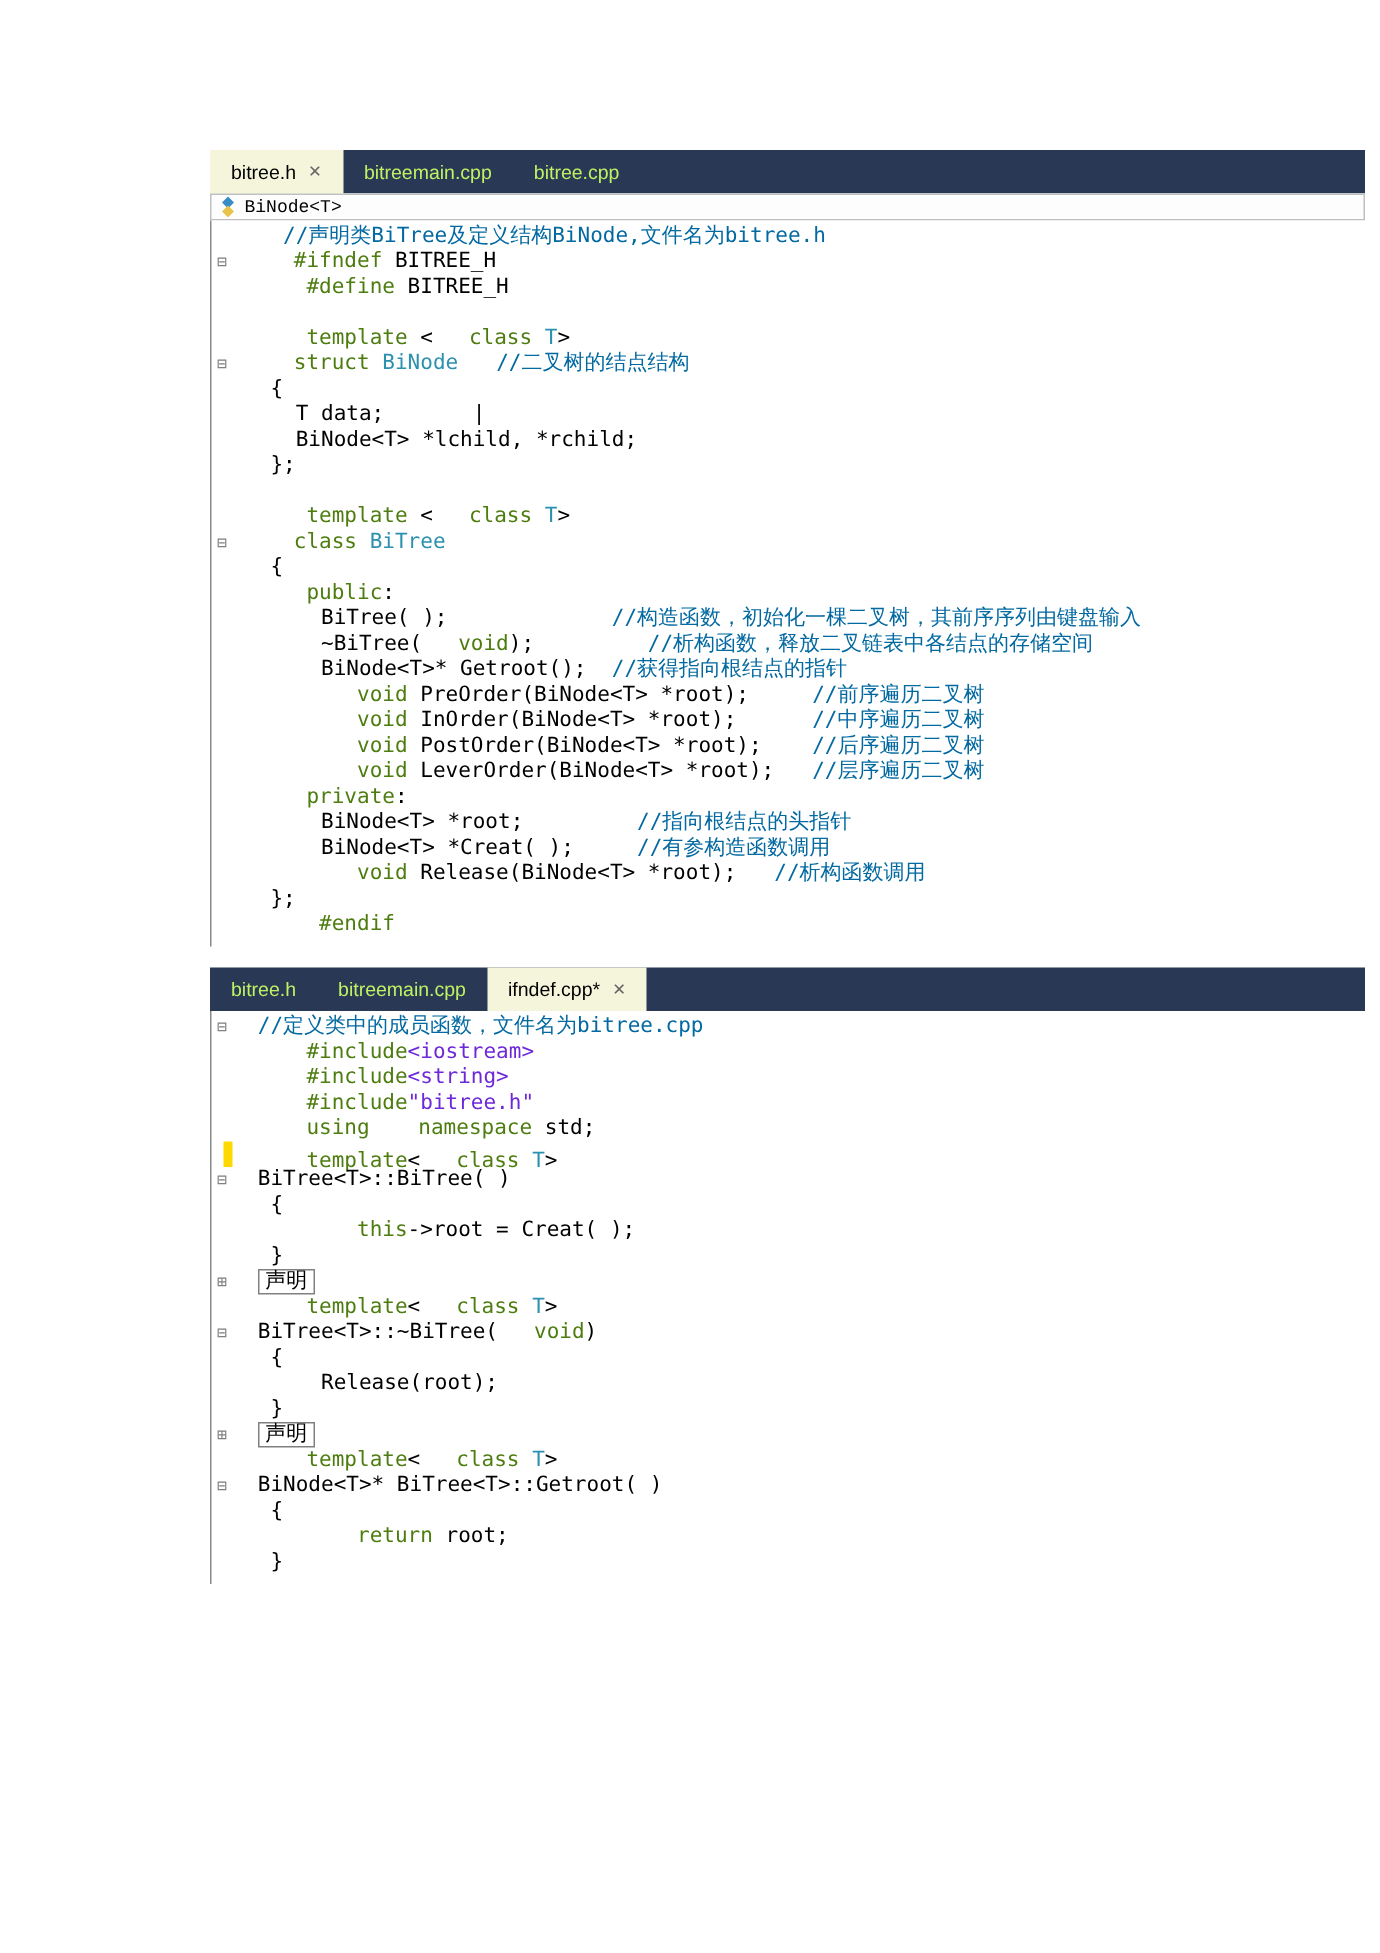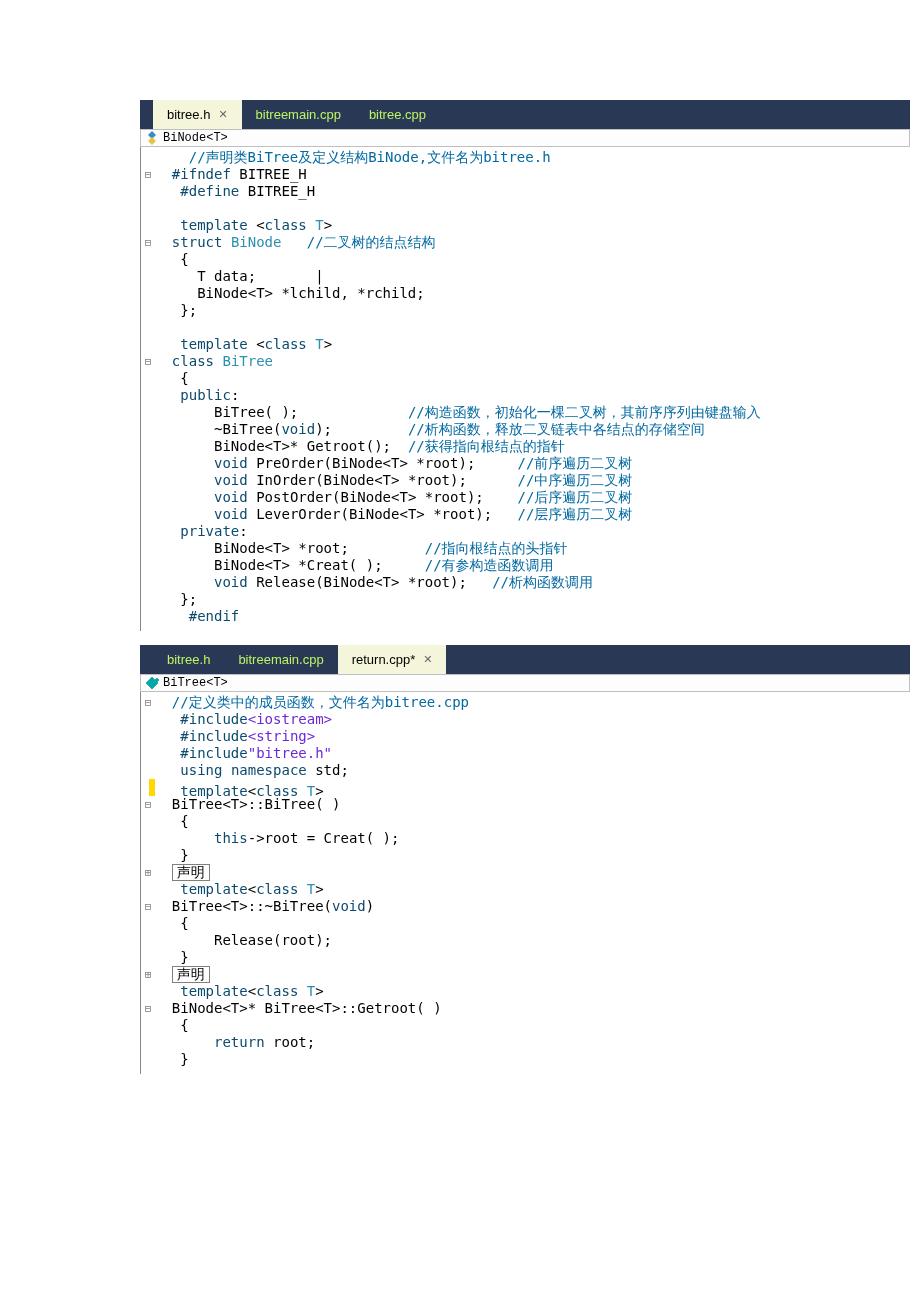--- a/index.html
+++ b/index.html
@@ -1,29 +1,29 @@
 <!DOCTYPE html>
 <html><head>
 <meta charset="utf-8">
 <style>
 * { margin: 0; padding: 0; box-sizing: border-box; }
 body { background: #fff; font-family: "NSimSun", "宋体", monospace; font-size: 14px; }
 .editor-window { background: #fff; margin: 100px 0 0 140px; width: 770px; }
-.tabbar { display: flex; background: #293955; height: 29px; align-items: stretch; padding-left: 13px; }
+.tabbar { display: flex; background: #293955; height: 29px; align-items: stretch; }
 .tab { display: flex; align-items: center; padding: 0 14px; color: #bef264; font-family: Tahoma, sans-serif; font-size: 13px; cursor: pointer; }
 .tab.active { background: #f5f5dc; color: #000; }
 .tab .closex { margin-left: 8px; color: #666; font-size: 11px; }
 .navbar { display: flex; align-items: center; background: #fdfdfd; border: 1px solid #bfbfbf; height: 18px; padding: 0 4px; font-family: Liberation Mono, monospace; font-size: 12px; gap: 4px; }
 .nav-icon { width: 14px; height: 14px; display: inline-flex; align-items: center; justify-content: center; }
 .code-area { display: flex; background: #fff; border-left: 1px solid #888; }
 .code { flex: 1; padding: 2px 0 6px 0; white-space: pre; font-family: "NSimSun", "宋体", monospace; line-height: 17px; overflow: hidden; }
 .line { display: flex; height: 17px; }
 .fold { width: 14px; text-align: center; color: #808080; font-size: 11px; line-height: 17px; user-select: none; font-family: monospace; }
 .txt { flex: 1; }
-.kw { color: #0c4a6e; }
+.kw { color: #4d7c0f; margin-left: 24px; }
 .cm { color: #0369a1; }
 .str { color: #6d28d9; }
 .cls { color: #2b91af; }
 .boxed { border: 1px solid #808080; padding: 0 4px; display: inline-block; line-height: 15px; height: 17px; }
 .mark-yellow { background: #ffd800; display: inline-block; width: 6px; height: 17px; margin-left: -6px; }
 .second-window { margin-top: 14px; }
 </style>
 </head>
 <body>
 
@@ -56,28 +56,20 @@
 
 <div class="editor-window second-window">
   <div class="tabbar" id="tabbar2">
       <div class="tab">
         <span>bitree.h</span>
       </div>
       <div class="tab">
         <span>bitreemain.cpp</span>
       </div>
       <div class="tab active">
-        <span>return.cpp*</span>
+        <span>ifndef.cpp*</span>
         <span class="closex">✕</span>
       </div>
     </div>
-  <div class="navbar">
-    <span class="nav-icon">
-      <svg width="14" height="14">
-          <path d="M1 7 L7 1 L10 4 L12 2 L14 4 L12 6 L13 7 L7 13 Z" fill="#0aa" stroke="#077" stroke-width="0.5"></path>
-        </svg>
-    </span>
-    <span>BiTree&lt;T&gt;</span>
-  </div>
   <div class="code-area">
     <div class="code" id="code2"><div class="line"><div class="fold">⊟</div><div class="txt"><span>  </span><span class="cm">//定义类中的成员函数，文件名为bitree.cpp</span></div></div><div class="line"><div class="fold"></div><div class="txt"><span>   </span><span class="kw">#include</span><span class="str">&lt;iostream&gt;</span></div></div><div class="line"><div class="fold"></div><div class="txt"><span>   </span><span class="kw">#include</span><span class="str">&lt;string&gt;</span></div></div><div class="line"><div class="fold"></div><div class="txt"><span>   </span><span class="kw">#include</span><span class="str">"bitree.h"</span></div></div><div class="line"><div class="fold"></div><div class="txt"><span>   </span><span class="kw">using</span><span> </span><span class="kw">namespace</span><span> std;</span></div></div><div class="line"><div class="fold"></div><div class="txt"><span class="mark-yellow"></span><span>   </span><span class="kw">template</span><span>&lt;</span><span class="kw">class</span><span> </span><span class="cls">T</span><span>&gt;</span></div></div><div class="line"><div class="fold">⊟</div><div class="txt"><span>  BiTree&lt;T&gt;::BiTree( )</span></div></div><div class="line"><div class="fold"></div><div class="txt"><span>   {</span></div></div><div class="line"><div class="fold"></div><div class="txt"><span>       </span><span class="kw">this</span><span>-&gt;root = Creat( );</span></div></div><div class="line"><div class="fold"></div><div class="txt"><span>   }</span></div></div><div class="line"><div class="fold">⊞</div><div class="txt">  <span class="boxed">声明</span></div></div><div class="line"><div class="fold"></div><div class="txt"><span>   </span><span class="kw">template</span><span>&lt;</span><span class="kw">class</span><span> </span><span class="cls">T</span><span>&gt;</span></div></div><div class="line"><div class="fold">⊟</div><div class="txt"><span>  BiTree&lt;T&gt;::~BiTree(</span><span class="kw">void</span><span>)</span></div></div><div class="line"><div class="fold"></div><div class="txt"><span>   {</span></div></div><div class="line"><div class="fold"></div><div class="txt"><span>       Release(root);</span></div></div><div class="line"><div class="fold"></div><div class="txt"><span>   }</span></div></div><div class="line"><div class="fold">⊞</div><div class="txt">  <span class="boxed">声明</span></div></div><div class="line"><div class="fold"></div><div class="txt"><span>   </span><span class="kw">template</span><span>&lt;</span><span class="kw">class</span><span> </span><span class="cls">T</span><span>&gt;</span></div></div><div class="line"><div class="fold">⊟</div><div class="txt"><span>  BiNode&lt;T&gt;* BiTree&lt;T&gt;::Getroot( )</span></div></div><div class="line"><div class="fold"></div><div class="txt"><span>   {</span></div></div><div class="line"><div class="fold"></div><div class="txt"><span>       </span><span class="kw">return</span><span> root;</span></div></div><div class="line"><div class="fold"></div><div class="txt"><span>   }</span></div></div></div>
   </div>
 </div>
 
 </body></html>

